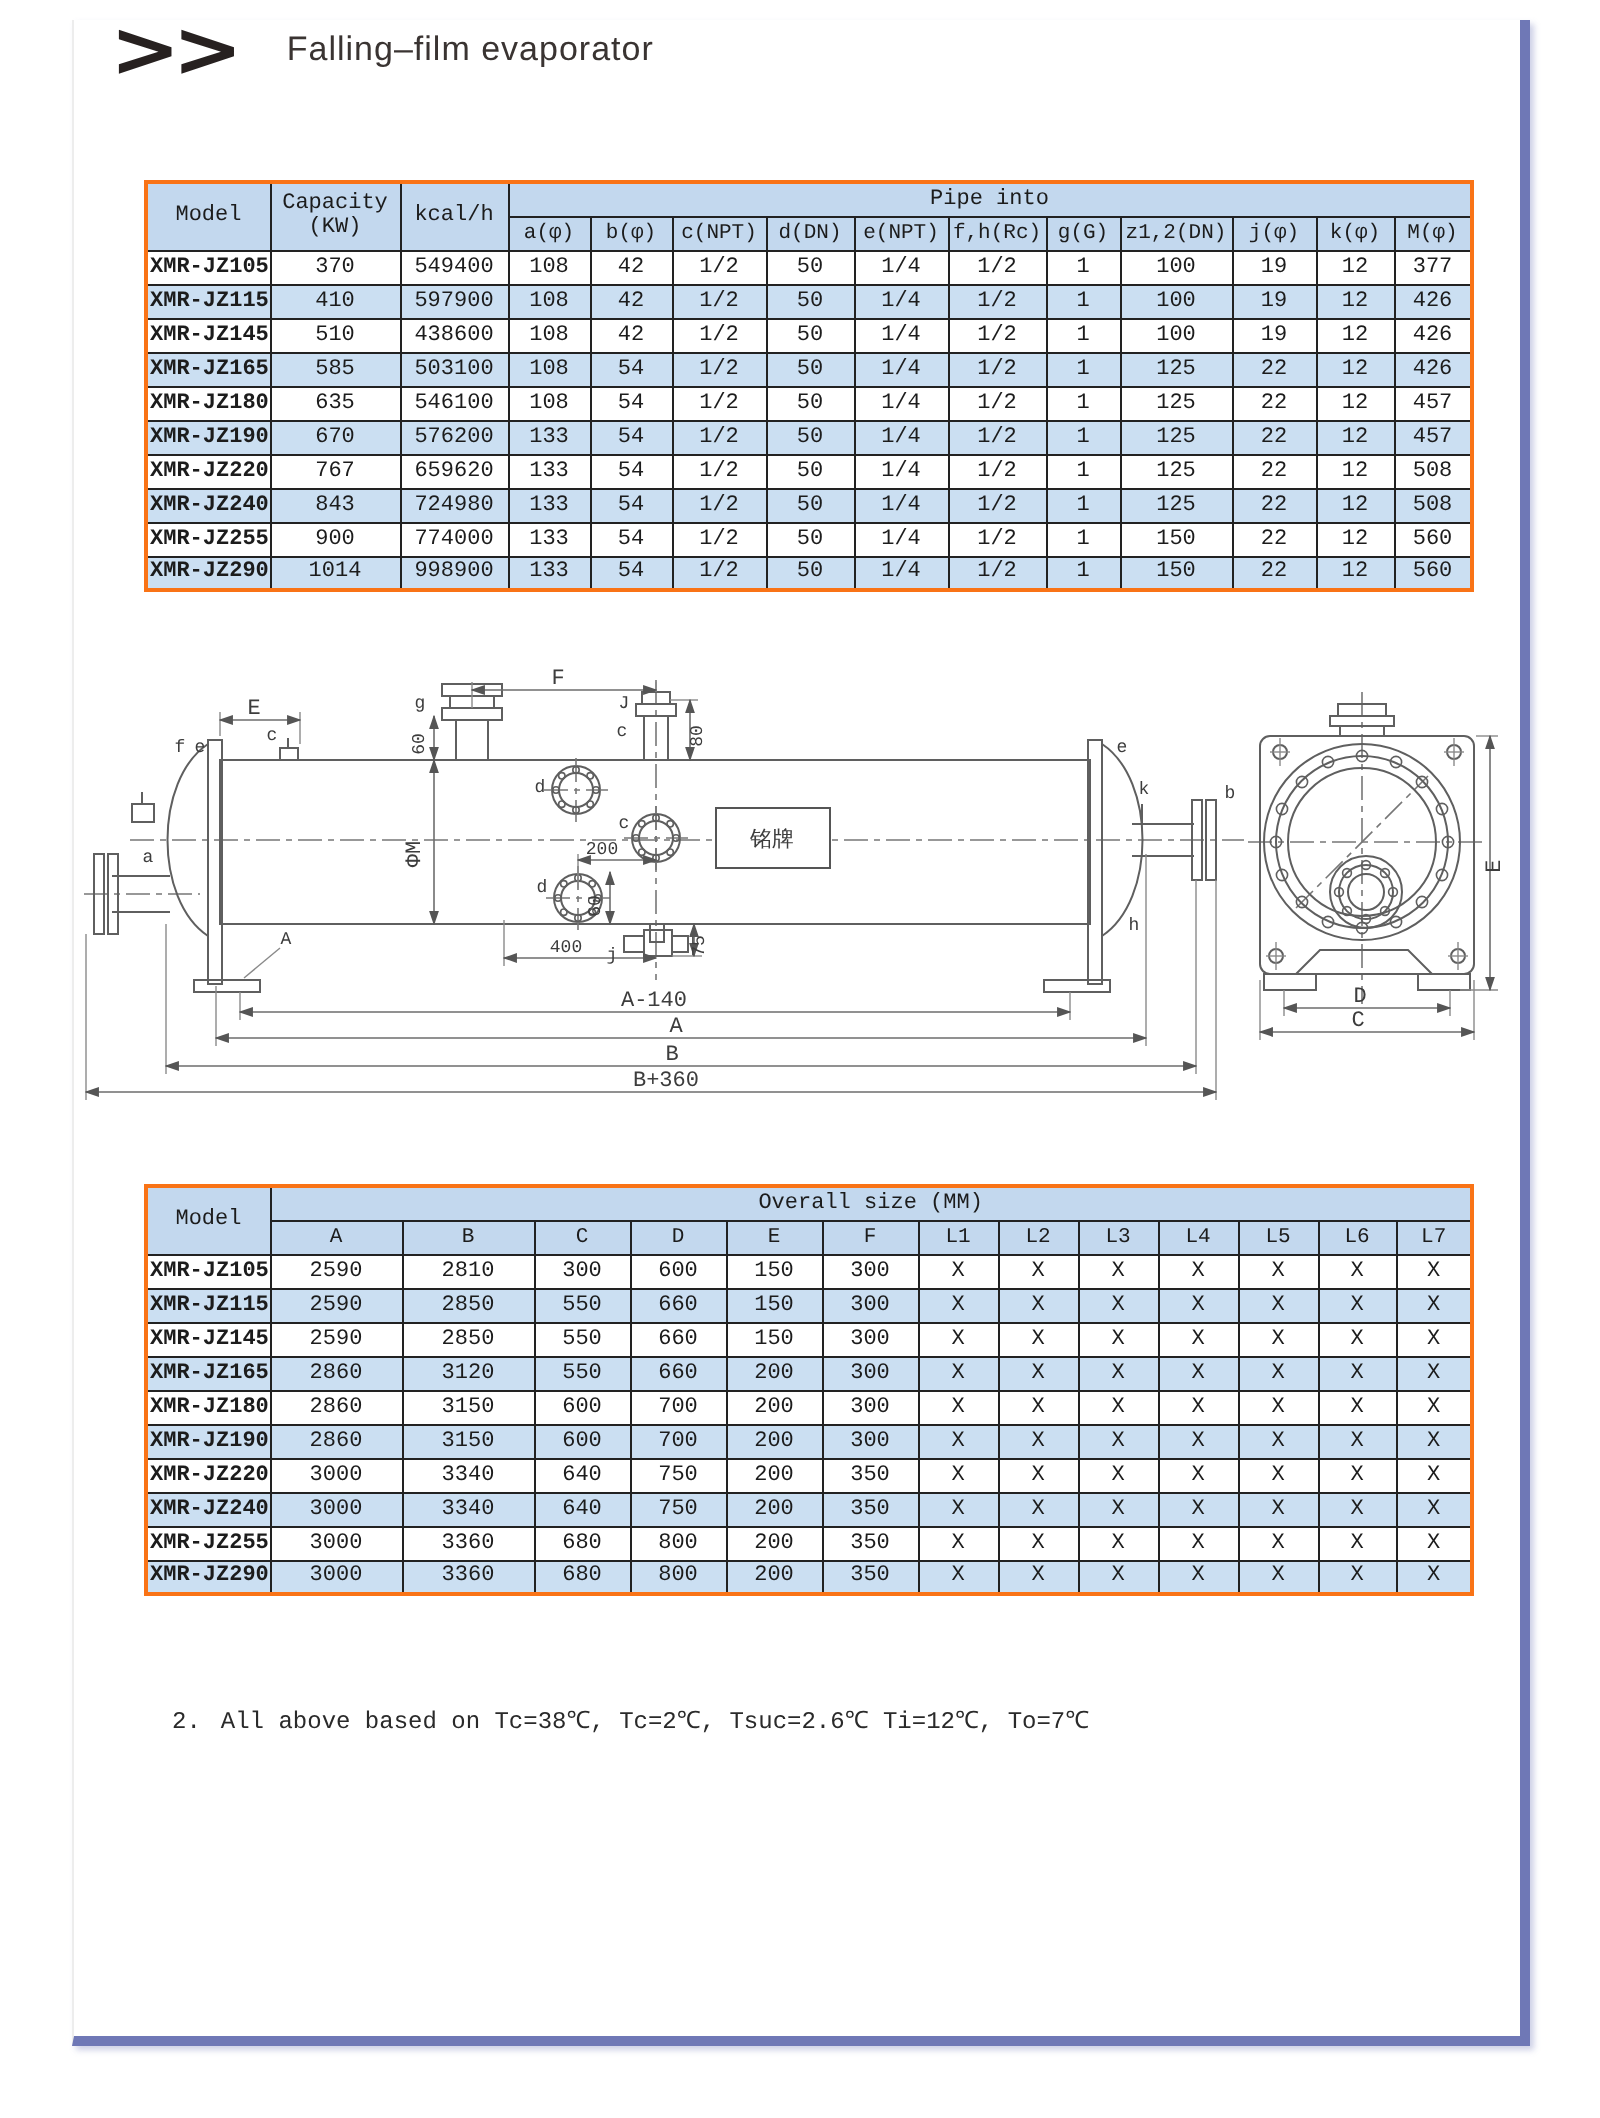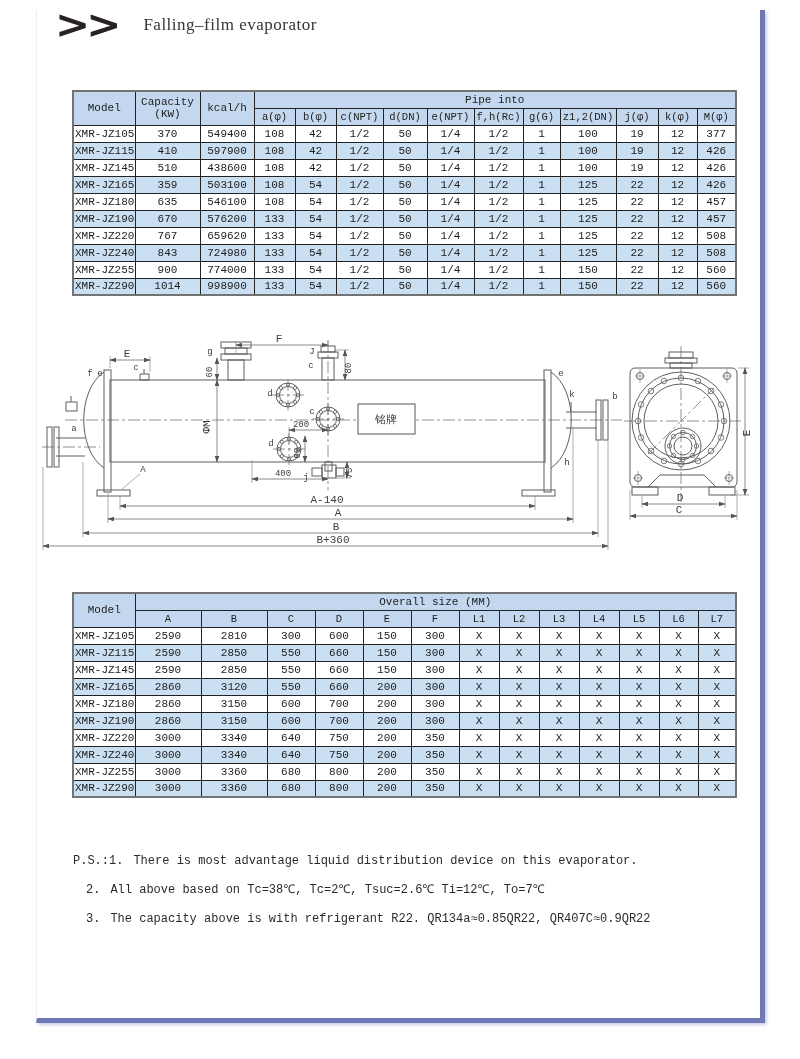--- a/index.html
+++ b/index.html
@@ -19,30 +19,30 @@
     border-right:5px solid var(--frame);border-bottom:5px solid var(--frame);
     border-left:1px solid #ededed;
     box-shadow:2px 2px 3px rgba(111,120,182,.35);
     pointer-events:none;
   }
   .titlebar{position:absolute;left:55px;top:4px;display:flex;align-items:center;gap:26px;}
   .chev{
     font-family:"DejaVu Sans","Liberation Sans",sans-serif;font-weight:bold;
     font-size:42px;letter-spacing:-4px;color:#272120;line-height:1;transform:scaleY(.92);
   }
-  .ptitle{font-family:Liberation Serif, serif;font-size:17px;color:#3a3432;letter-spacing:.5px;}
+  .ptitle{font-family:Liberation Sans, sans-serif;font-size:17px;color:#3a3432;letter-spacing:.5px;}
 
   .dtable{border-collapse:collapse;table-layout:fixed;position:absolute;left:72px;width:663px;
-    font-size:11px;text-align:center;border:2px solid #737373;}
+    font-size:11px;text-align:center;border:2px solid #f97316;}
   .dtable.t1{top:90px;}
   .dtable.t2{top:592px;}
   .dtable th,.dtable td{border:1px solid #222;height:17px;padding:0 1px;font-weight:normal;
     overflow:hidden;white-space:nowrap;}
   .dtable thead th{background:var(--table-header);}
-  .dtable .model{background:inherit;}
+  .dtable .model{background:inherit;font-weight:bold;}
   .dtable tbody tr.alt{background:var(--row-stripe);}
   .dtable thead .cap2{font-size:11px;}
   .dtable thead tr.subrow th{font-size:10.5px;}
 
   .diagram{position:absolute;left:40px;top:332px;}
   .diagram .stroke rect,.diagram .stroke path,.diagram .stroke line{fill:none;stroke:var(--line);stroke-width:1;}
   .diagram circle{fill:none;stroke:var(--line);stroke-width:1;}
   .diagram circle.bolt{stroke-width:.8;}
   .diagram .cl{stroke:#777;stroke-width:.8;stroke-dasharray:12 3 3 3;fill:none;}
   .diagram .dim{stroke:#6d6d6d;stroke-width:.8;}
@@ -151,21 +151,21 @@
         <td>1/4</td>
         <td>1/2</td>
         <td>1</td>
         <td>100</td>
         <td>19</td>
         <td>12</td>
         <td>426</td>
       </tr>
       <tr class="alt">
         <td class="model">XMR-JZ165</td>
-        <td>359</td>
+        <td>585</td>
         <td>503100</td>
         <td>108</td>
         <td>54</td>
         <td>1/2</td>
         <td>50</td>
         <td>1/4</td>
         <td>1/2</td>
         <td>1</td>
         <td>125</td>
         <td>22</td>
@@ -668,22 +668,16 @@
         <td>X</td>
         <td>X</td>
         <td>X</td>
         <td>X</td>
         <td>X</td>
       </tr>
     </tbody>
 </table>
 
 <div class="notes">
-  <div class="note">
-    <span class="num">P.S.:1.</span><span>There is most advantage liquid distribution device on this evaporator.</span>
-  </div>
   <div class="note ind">
     <span class="num">2.</span><span>All above based on Tc=38℃, Tc=2℃, Tsuc=2.6℃ Ti=12℃, To=7℃</span>
   </div>
-  <div class="note ind">
-    <span class="num">3.</span><span>The capacity above is with refrigerant R22. QR134a≈0.85QR22, QR407C≈0.9QR22</span>
-  </div>
 </div>
 
 </body></html>

